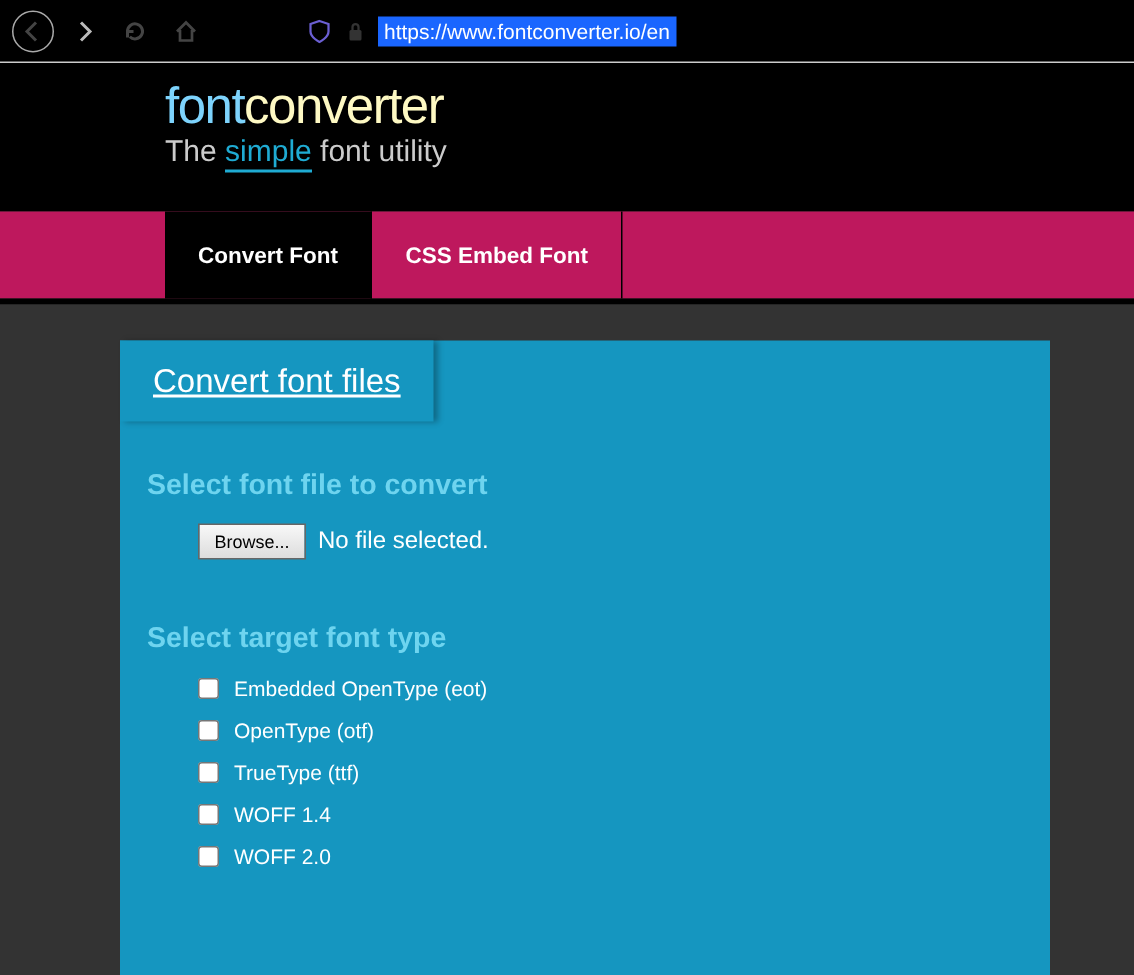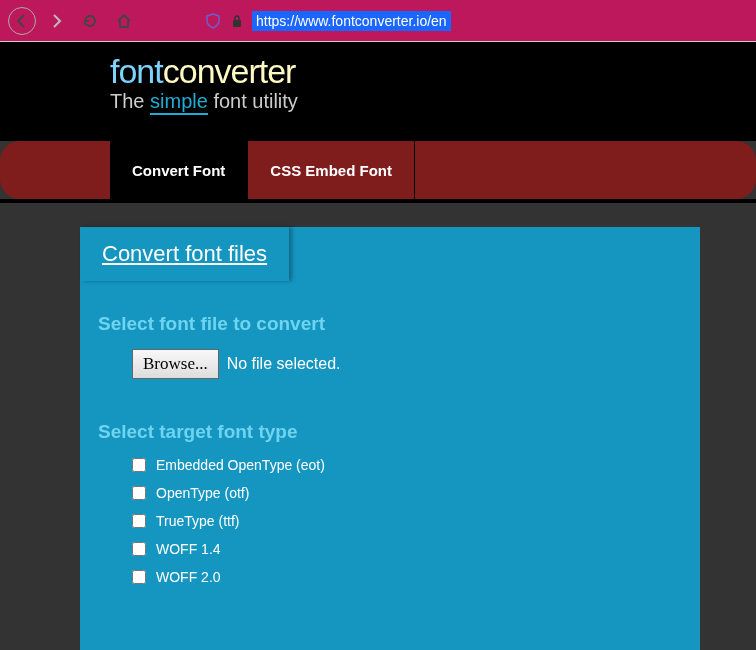--- a/index.html
+++ b/index.html
@@ -6,21 +6,21 @@
 body {
   font-family: -apple-system, BlinkMacSystemFont, "Segoe UI", Arial, sans-serif;
   background: #333;
   width: 756px;
   height: 650px;
   overflow: hidden;
 }
 
 
 .browser-toolbar {
-  background: #be185d;
+  background: #000000;
   height: 42px;
   display: flex;
   align-items: center;
   padding: 0 8px;
   gap: 6px;
   border-bottom: 1px solid #ccc;
 }
 .nav-btn {
   width: 28px;
   height: 28px;
@@ -78,25 +78,24 @@
   margin-top: 2px;
 }
 .tagline .simple {
   color: #1fabd3;
   border-bottom: 2px solid #1fabd3;
   padding-bottom: 1px;
 }
 
 
 .nav-tabs {
-  background: #7f1d1d;
+  background: #be185d;
   display: flex;
   padding-left: 110px;
   height: 58px;
-  border-radius: 20px;
 }
 .nav-tab {
   padding: 0 22px;
   display: flex;
   align-items: center;
   color: #fff;
   font-size: 15px;
   font-weight: 600;
   cursor: pointer;
   border-right: 1px solid #000;
@@ -143,22 +142,22 @@
   margin-left: 34px;
   display: flex;
   align-items: center;
   gap: 8px;
   margin-bottom: 42px;
 }
 .browse-btn {
   background: linear-gradient(#f8f8f8, #ddd);
   border: 1px solid #666;
   padding: 4px 10px;
-  font-size: 17px;
-  font-family: Liberation Serif, serif;
+  font-size: 12px;
+  font-family: Liberation Sans, sans-serif;
   cursor: pointer;
 }
 .file-status {
   color: #fff;
   font-size: 16px;
 }
 .checkbox-list {
   margin-left: 34px;
 }
 .checkbox-row {

